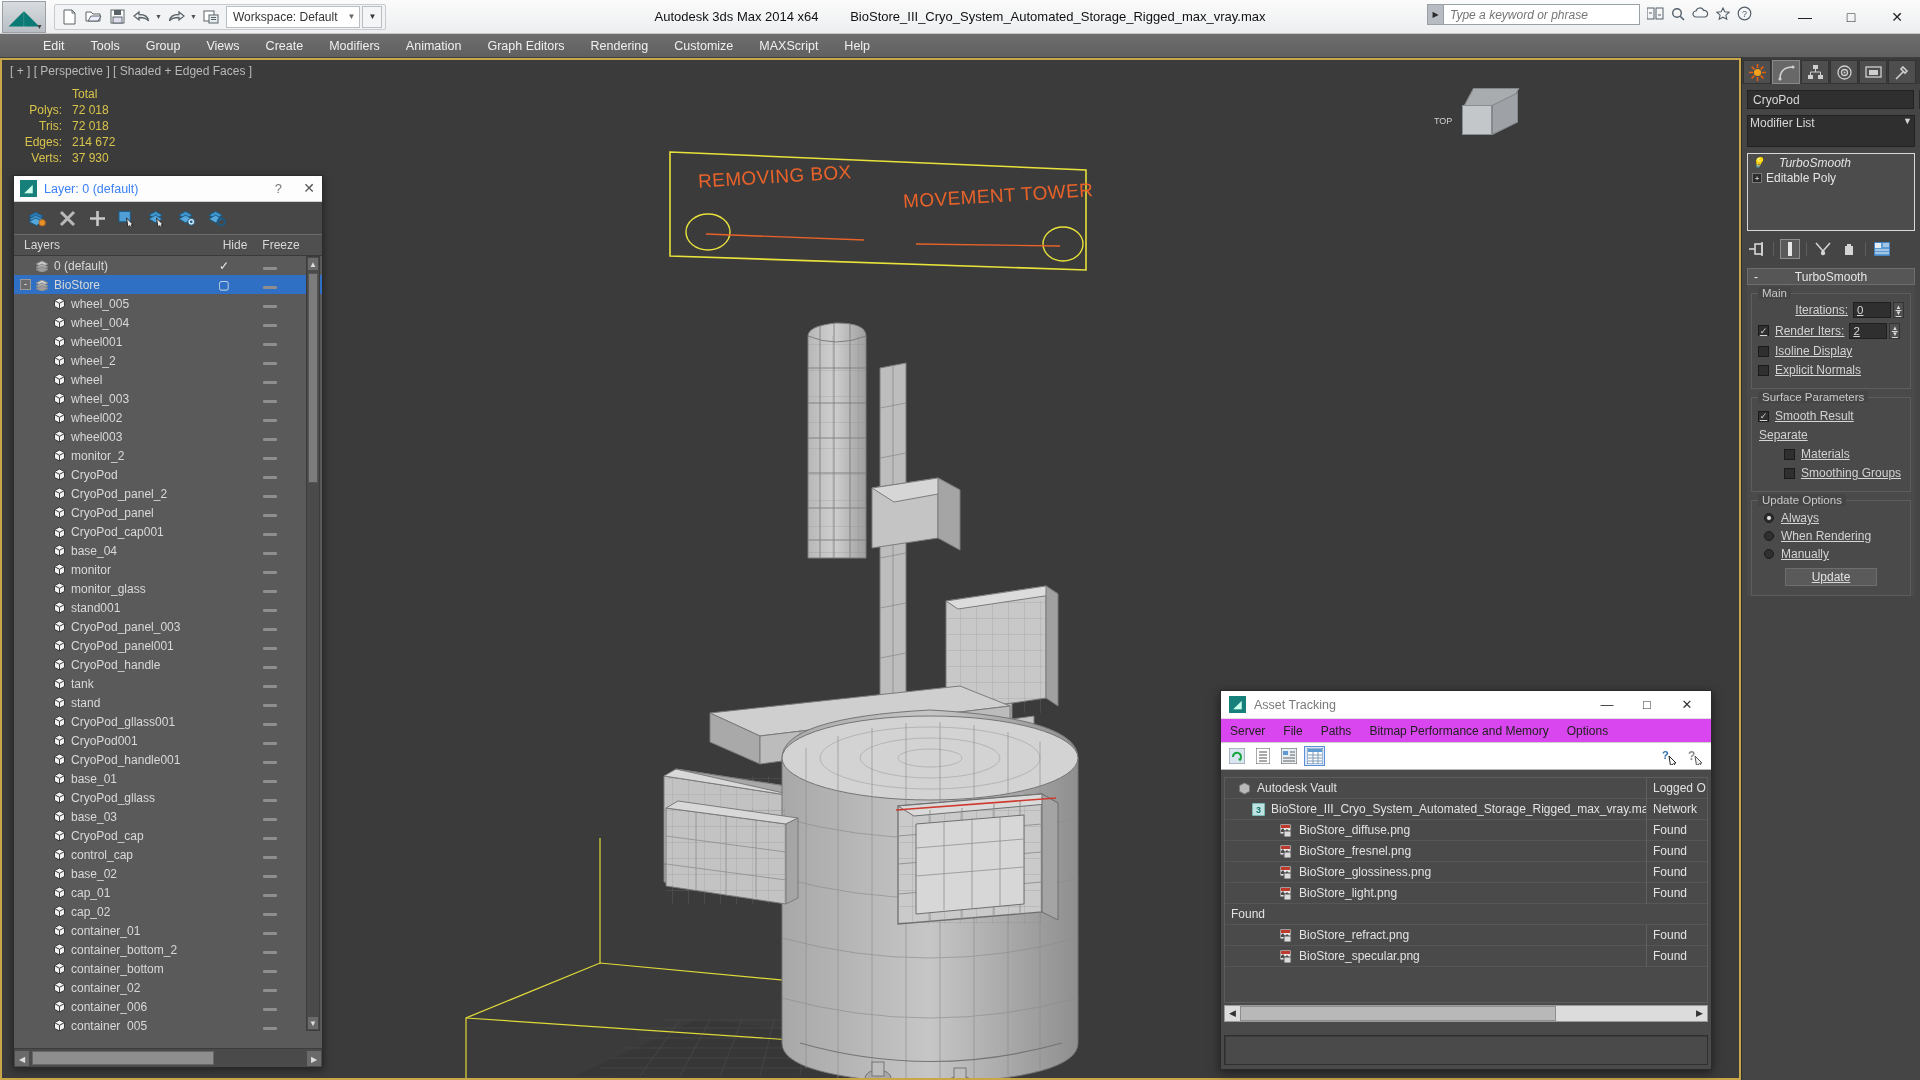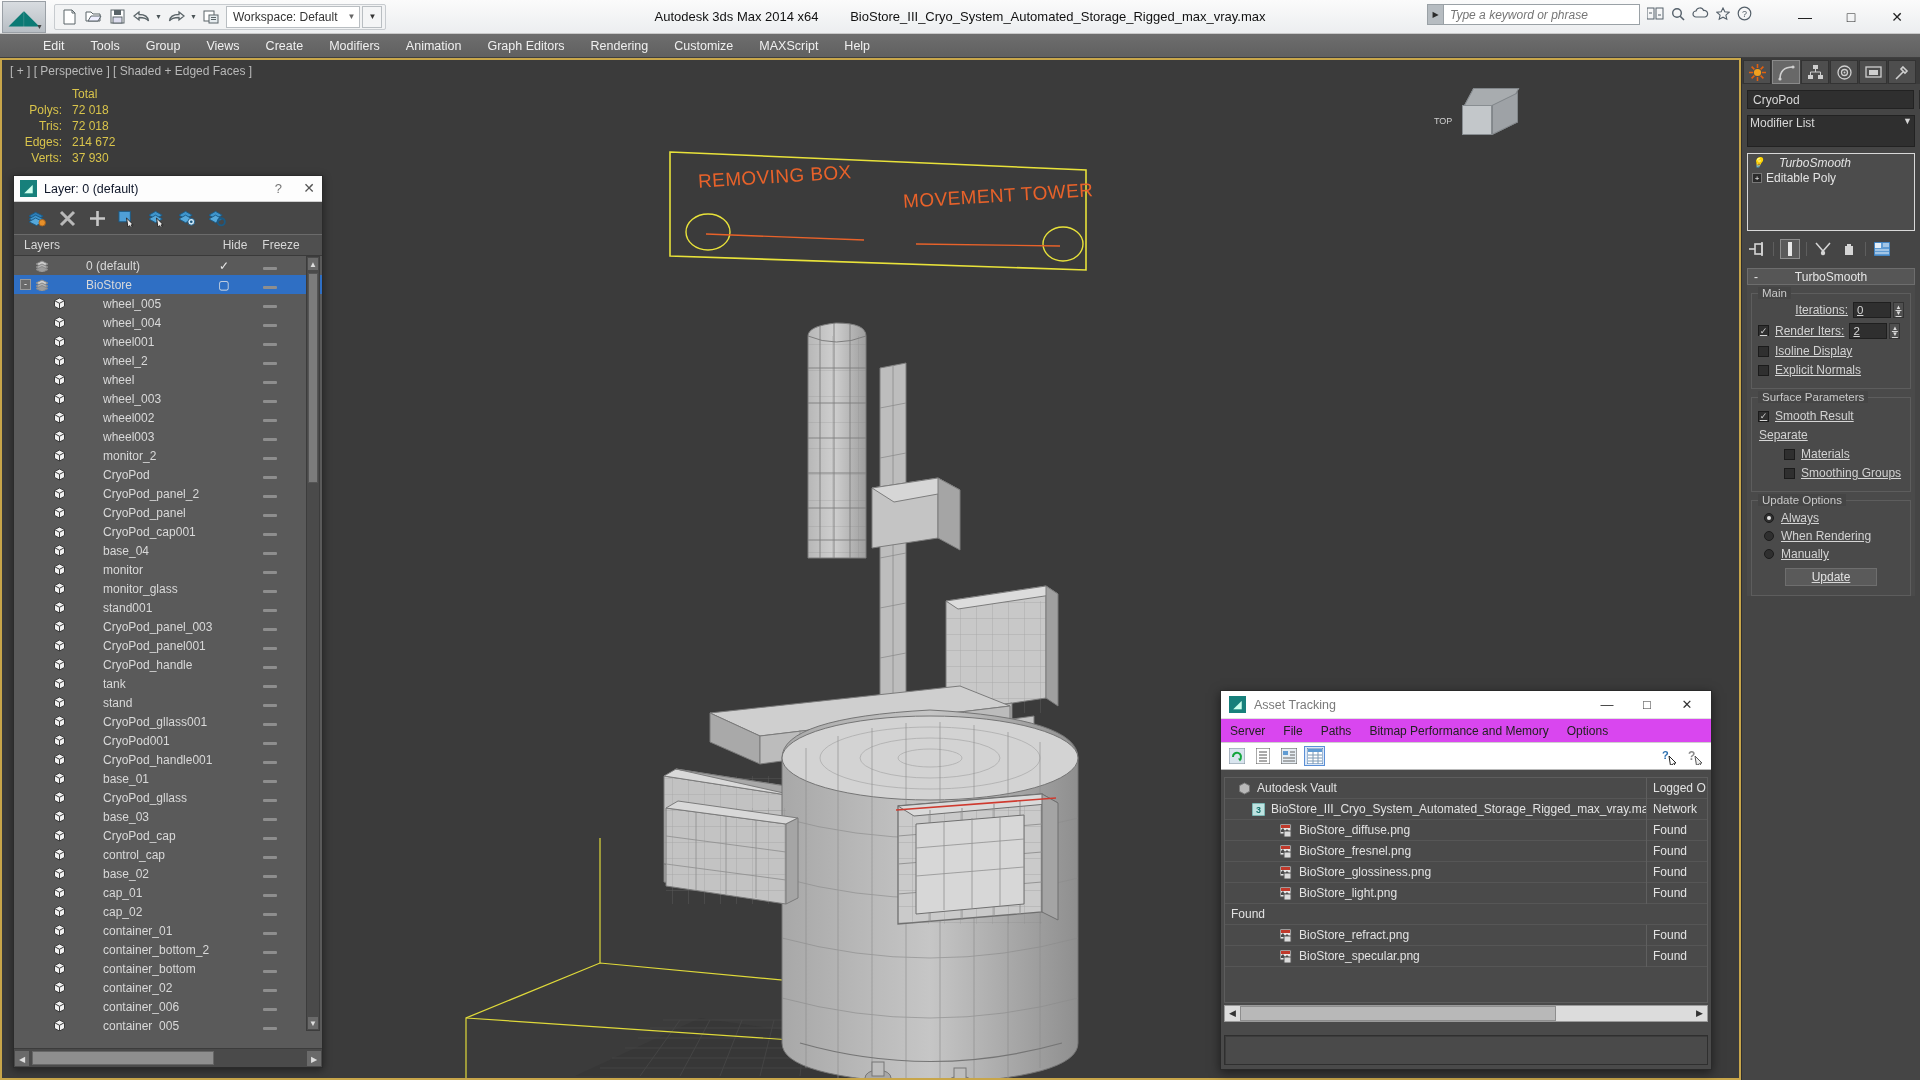--- a/index.html
+++ b/index.html
@@ -160,21 +160,21 @@
     z-index:40;
   }
   .ld-title{
     height:26px;background:#fdfdfd;border-bottom:1px solid #d0d0d0;
     display:flex;align-items:center;padding:0 6px;
   }
   .ld-title .ic{
     width:17px;height:17px;background:#17807b;color:#cfe;font-size:11px;
     display:flex;align-items:center;justify-content:center;margin-right:7px;
   }
-  .ld-title .tx{ font-size:12.5px;color:#0f172a;}
+  .ld-title .tx{ font-size:12.5px;color:#3b82f6;}
   .ld-title .help{ margin-left:auto;margin-right:34px;font-size:13px;color:#777;}
   .ld-title .cls{ position:absolute;right:7px;top:4px;font-size:14px;color:#555;}
   .ld-tools{
     height:32px;background:#474747;display:flex;align-items:center;gap:12px;padding:0 14px;
   }
   .ld-tools .t{ width:18px;height:18px;display:flex;align-items:center;justify-content:center;}
   .ld-head{
     height:22px;background:#4f4f4f;border-bottom:1px solid #3a3a3a;
     display:flex;align-items:center;font-size:12px;color:#d8d8d8;
     border-top:1px solid #6b6b6b;
@@ -190,21 +190,21 @@
   .lrow{
     height:19px;display:flex;align-items:center;font-size:12px;color:#d9d9d9;
     position:relative;
   }
   .lrow.sel{ background:#2f6fc4; }
   .lrow .exp{
     width:11px;height:11px;border:1px solid #9a9a9a;background:#6a6a6a;
     font-size:9px;line-height:9px;text-align:center;color:#fff;margin-left:6px;
   }
   .lrow .licon{ margin-right:5px;display:inline-flex;}
-  .lrow .lname{ white-space:nowrap;overflow:hidden;margin-left:32px;}
+  .lrow .lname{ white-space:nowrap;overflow:hidden;}
   .lrow .hidecol{ position:absolute;left:246px;width:20px;text-align:center;}
   .lrow .chk{ position:absolute;left:200px;width:20px;text-align:center;font-size:12px;color:#e6e6e6;}
   .dash{ display:inline-block;width:14px;height:3px;background:#8e8e8e;border-radius:1px;}
   .ld-scroll{
     position:absolute;right:2px;top:80px;bottom:36px;width:14px;background:#4a4a4a;
     border:1px solid #3c3c3c;
   }
   .ld-scroll .th{
     position:absolute;left:1px;top:16px;width:10px;height:210px;background:#7c7c7c;border:1px solid #555;
   }

